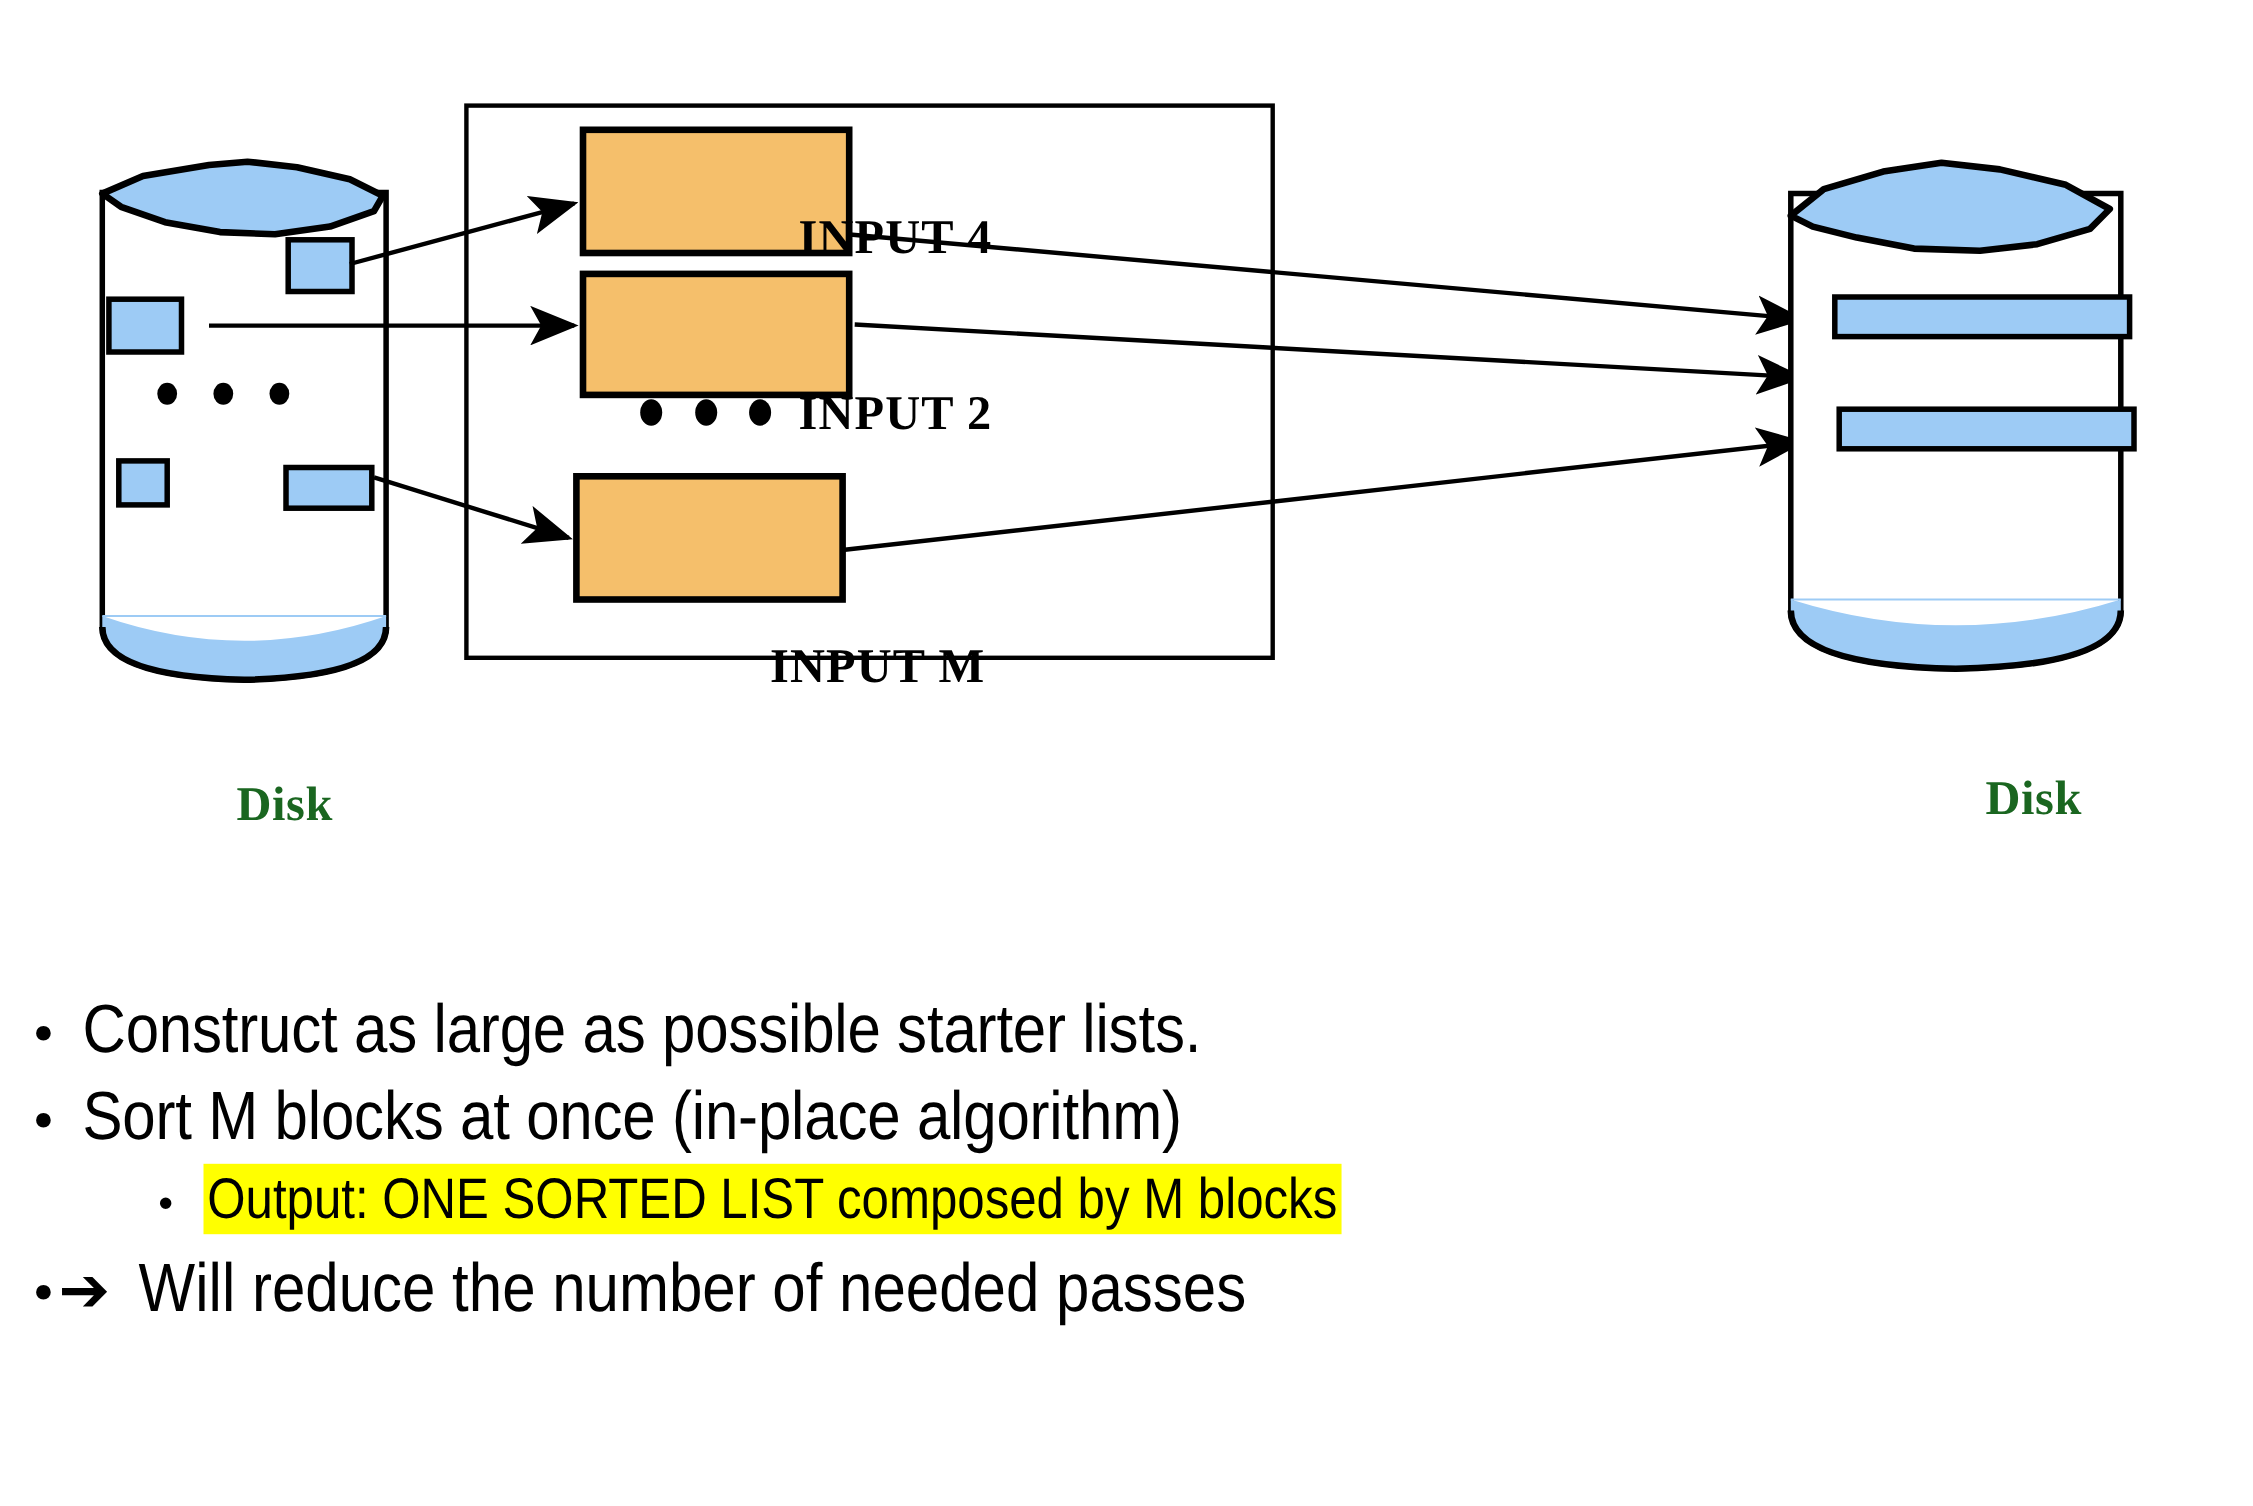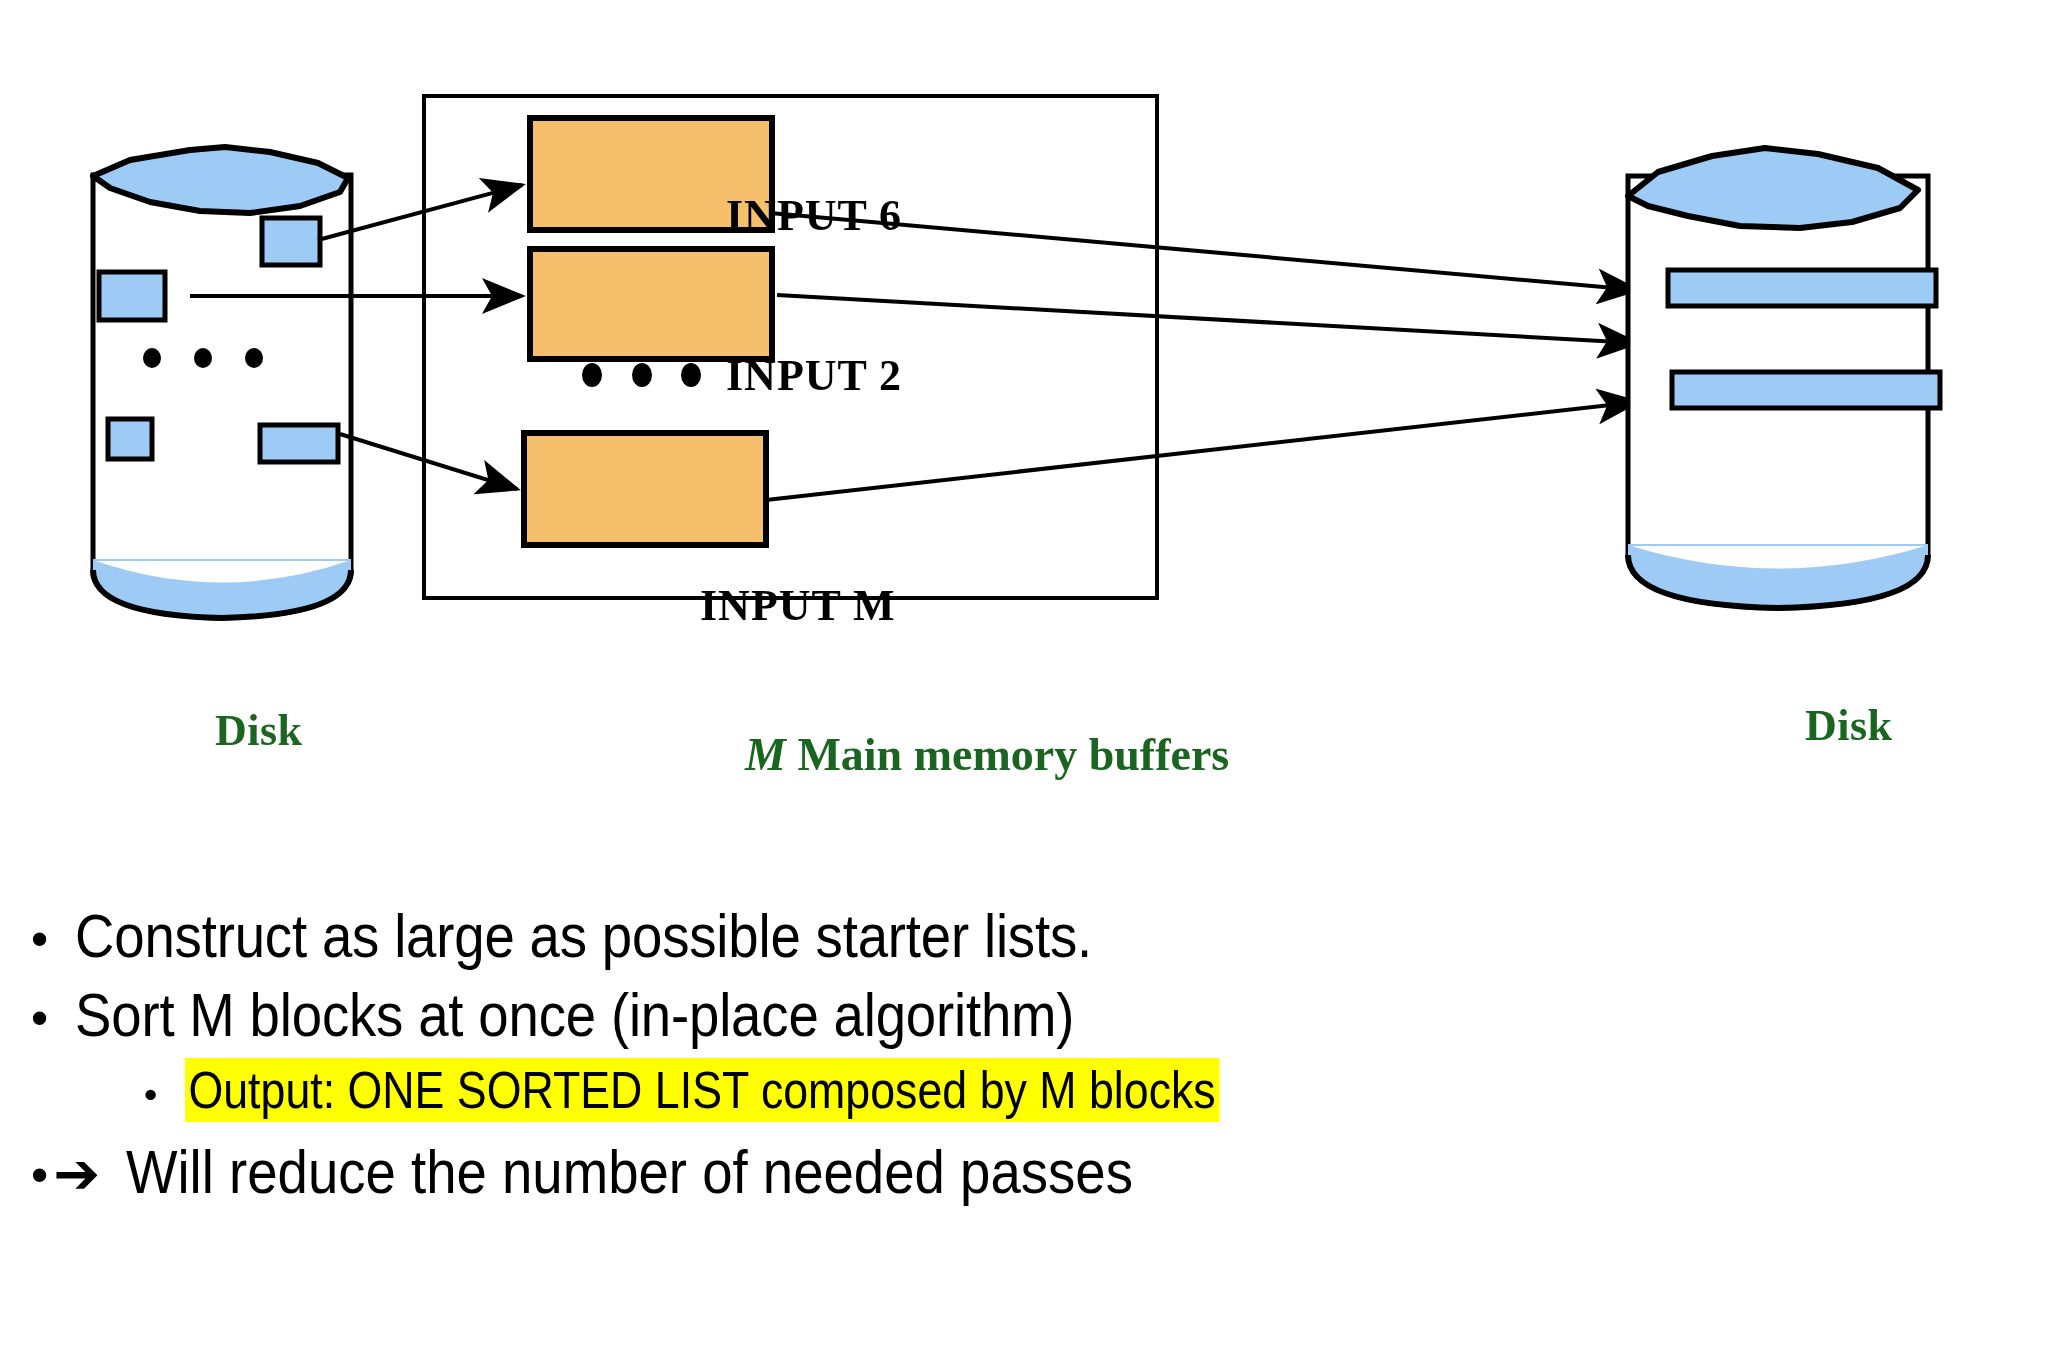--- a/index.html
+++ b/index.html
@@ -187,29 +187,26 @@
                L 1900,208 L 1852,222 L 1800,228 L 1740,226 L 1688,216 L 1648,206 Z" fill="#9dcbf5" stroke="#000000" stroke-width="6" stroke-linejoin="round"></path>
       <rect x="1668" y="270" width="268" height="36" fill="#9dcbf5" stroke="#000" stroke-width="5"></rect>
       <rect x="1672" y="372" width="268" height="36" fill="#9dcbf5" stroke="#000" stroke-width="5"></rect>
     </g>
   </svg>
 
   <div id="disk-label-left" class="disk-label">Disk</div>
 
   <div id="disk-label-right" class="disk-label">Disk</div>
 
-  <div id="input-label-1" class="input-label">INPUT  6</div>
+  <div id="input-label-1" class="input-label">INPUT  4</div>
 
   <div id="input-label-2" class="input-label">INPUT  2</div>
 
   <div id="input-label-m" class="input-label">INPUT  M</div>
 
-  <div id="mem-caption">
-    <span class="italic-m">M</span><span> Main memory buffers</span>
-  </div>
 </div>
 
 <div id="bullets">
 
   <div class="bullet-row lvl1">
     <span class="bullet-mark">•</span>
     <span class="bullet-text">Construct as large as possible starter lists.</span>
   </div>
 
   <div class="bullet-row lvl1">

